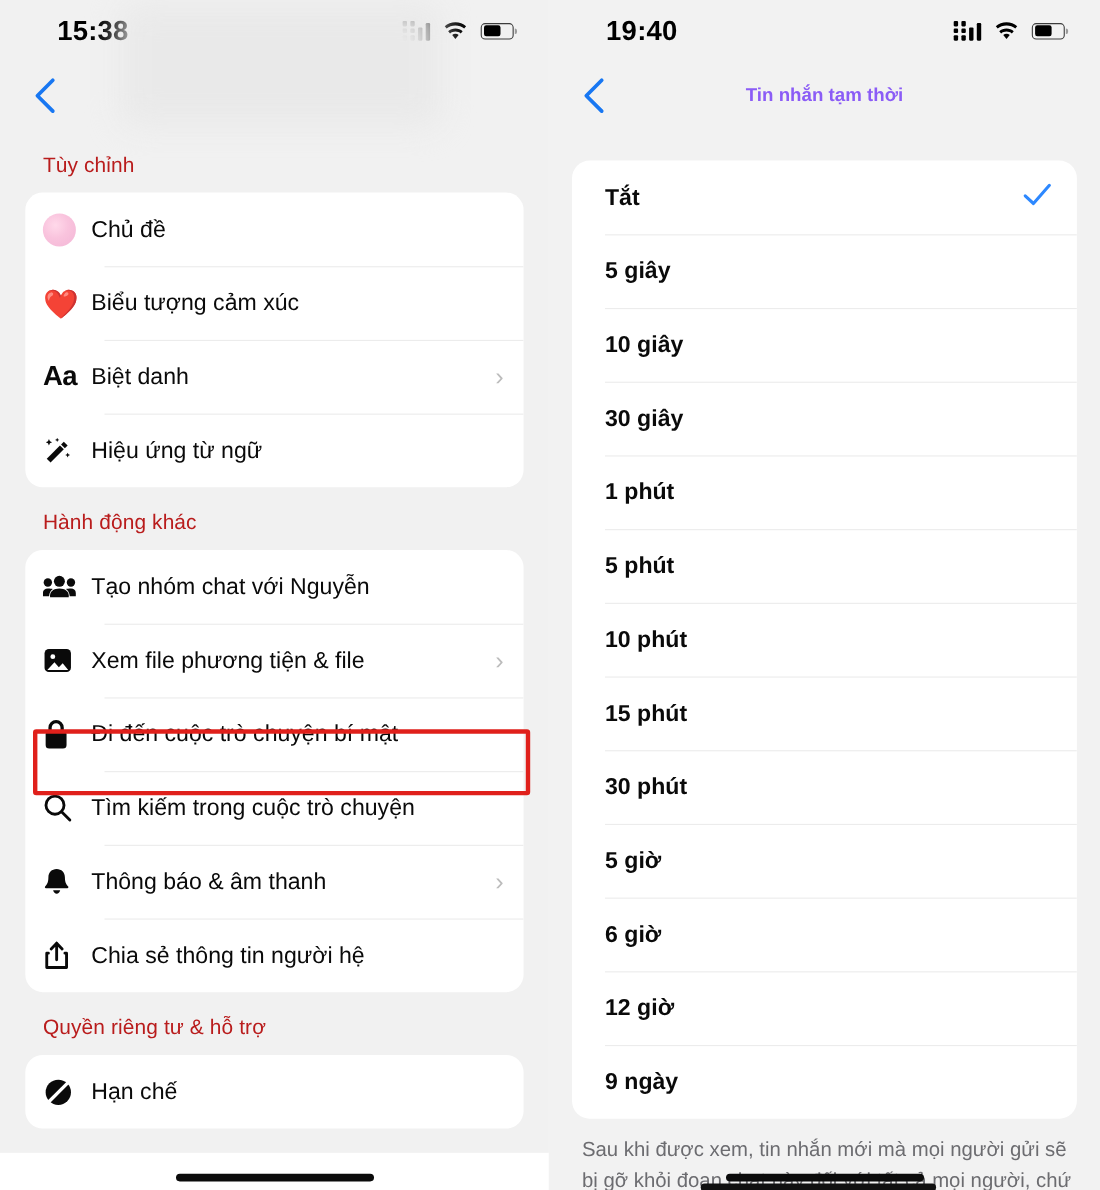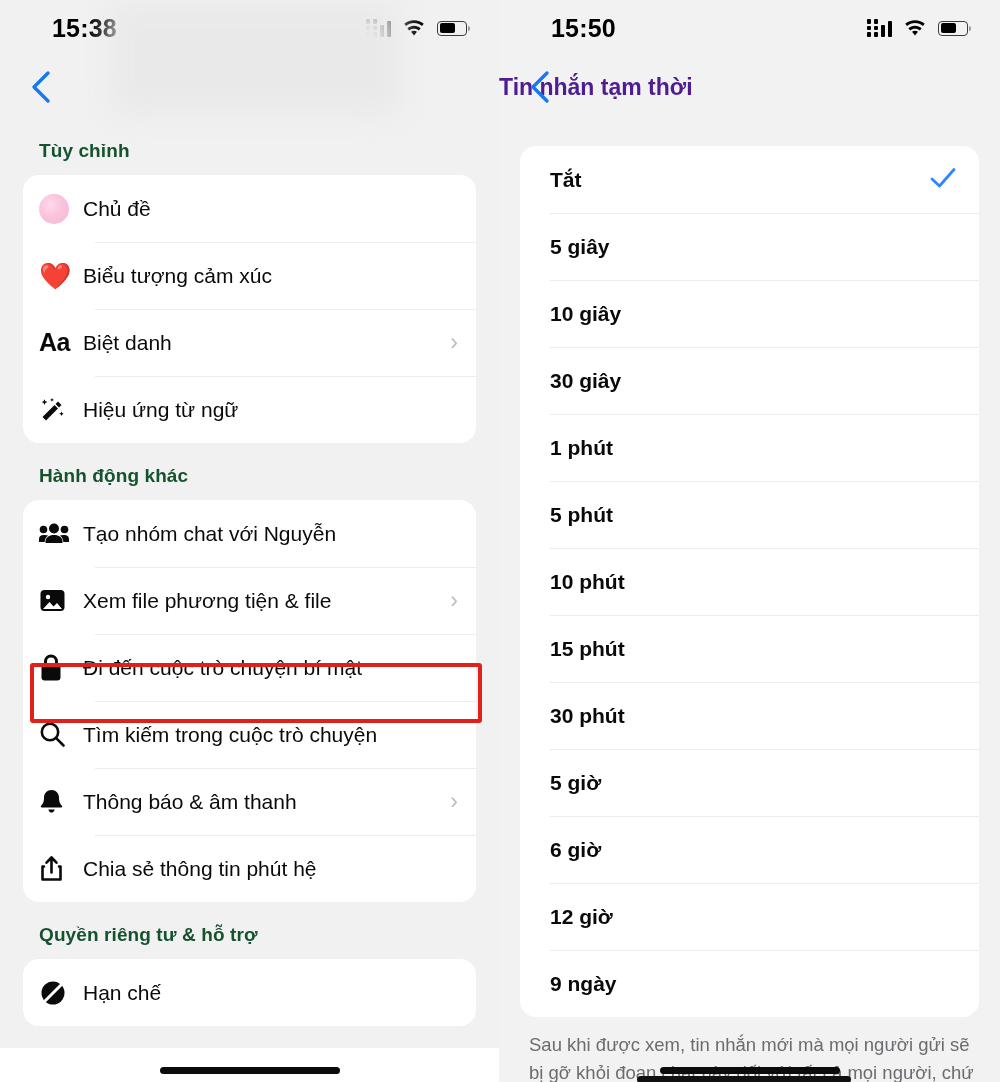--- a/index.html
+++ b/index.html
@@ -60,35 +60,35 @@
     position: relative;
     height: 62px;
     display:flex; align-items:center;
   }
   .back-btn {
     position:absolute; left:20px; top:50%; transform:translateY(-50%);
     width:42px; height:42px; display:flex; align-items:center; justify-content:center;
     cursor:pointer;
   }
   .nav-title {
-    width:100%; text-align:left;
-    font-size:23px; font-weight:bold; color:#4c1d95;
+    width:100%; text-align:center;
+    font-size:17px; font-weight:bold; color:#8b5cf6;
   }
 
   
   .smudge {
     position:absolute; left:110px; top:4px; width:290px; height:110px;
     background:#e9e9e9; filter: blur(14px); border-radius:14px;
     pointer-events:none;
   }
 
   
   .content { padding: 0 23px; position:relative; }
   .section-label {
-    font-size:19px; color:#14532d; font-weight:700;
+    font-size:19px; color:#b91c1c; font-weight:400;
     padding: 22px 0 13px 16px;
     letter-spacing: .1px;
   }
   .card {
     background:#ffffff;
     border-radius:16px;
     overflow:hidden;
   }
   .row {
     display:flex; align-items:center;
@@ -316,21 +316,21 @@
           <span class="chev">›</span>
         </div>
 
         <div class="row">
           <div class="ic">
             <svg width="25" height="28" viewBox="0 0 25 28">
               <path d="M12.5 2.5l5 5.2M12.5 2.5l-5 5.2M12.5 2.5v15" fill="none" stroke="#0a0a0a" stroke-width="2.6" stroke-linecap="round" stroke-linejoin="round"></path>
               <path d="M5 11.5H3.5v13h18v-13H20" fill="none" stroke="#0a0a0a" stroke-width="2.6" stroke-linecap="round" stroke-linejoin="round"></path>
             </svg>
           </div>
-          <div class="lbl">Chia sẻ thông tin phút hệ</div>
+          <div class="lbl">Chia sẻ thông tin người hệ</div>
         </div>
       </div>
 
       <div class="section-label">Quyền riêng tư &amp; hỗ trợ</div>
       <div class="card">
         <div class="row">
           <div class="ic">
             <svg width="28" height="28" viewBox="0 0 28 28">
               <circle cx="14" cy="14" r="11.5" fill="#0a0a0a"></circle>
               <line x1="4.5" y1="23.5" x2="23.5" y2="4.5" stroke="#ffffff" stroke-width="3"></line>
@@ -344,21 +344,21 @@
     <div class="highlight-box"></div>
 
     <div class="home-wrap-left">
       <div class="home-bar"></div>
     </div>
   </div>
 
   <div class="phone right">
 
     <div class="statusbar">
-      <div class="sb-time">15:50</div>
+      <div class="sb-time">19:40</div>
       <div class="sb-right">
         <div class="sig">
           <div class="dots">
               <i style="height:4.5px"></i>
               <i style="height:4.5px"></i>
               <i style="height:4.5px"></i>
             </div>
           <div class="dots">
               <i style="height:4.5px"></i>
               <i style="height:4.5px"></i>

